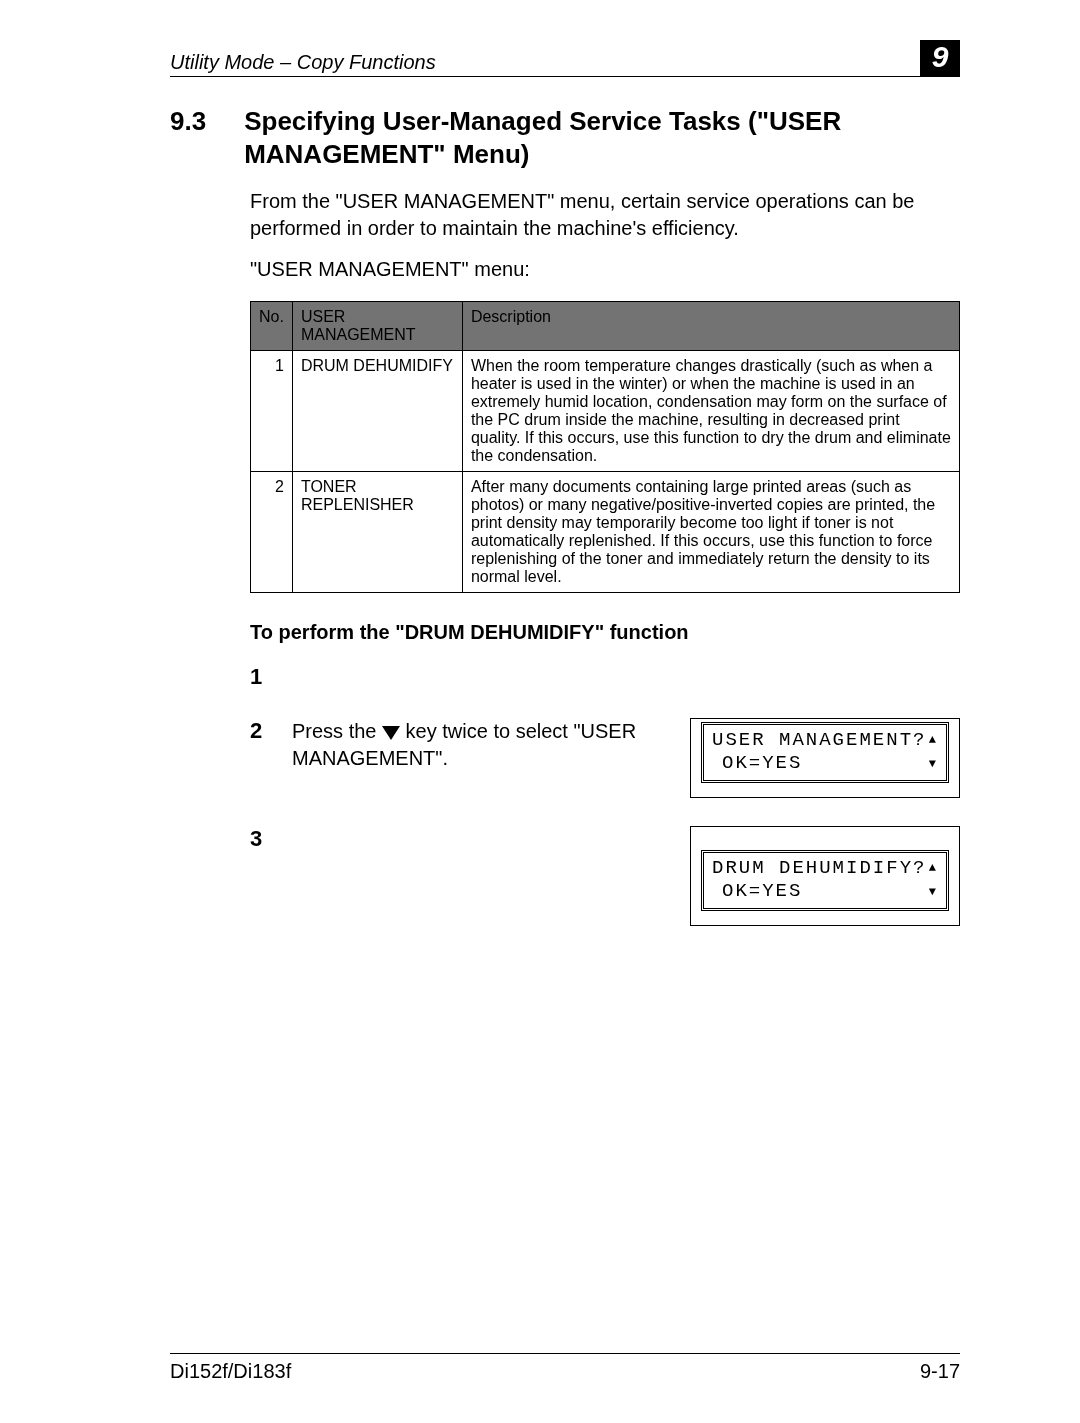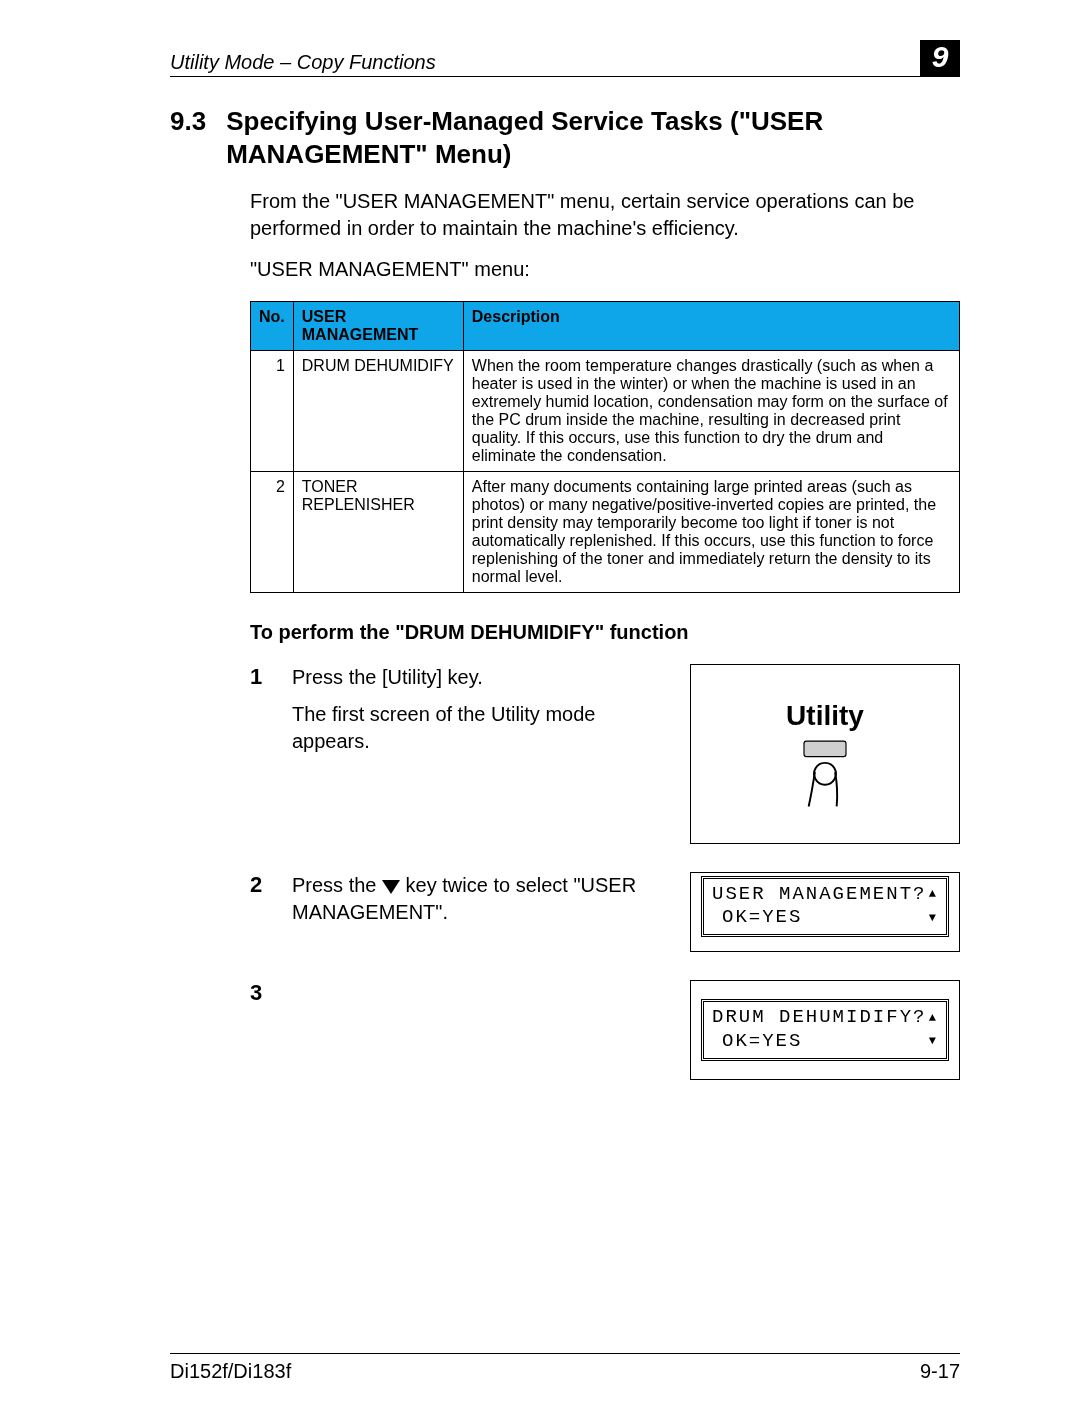--- a/index.html
+++ b/index.html
@@ -33,21 +33,21 @@
     font-weight: bold;
     font-size: 30px;
     width: 40px;
     height: 36px;
     text-align: center;
     line-height: 34px;
     margin-bottom: -2px;
   }
   .section-heading {
     display: flex;
-    gap: 20px;
+    gap: 38px;
     font-weight: bold;
     font-size: 26px;
     margin: 0 0 18px 0;
     line-height: 1.25;
   }
   .section-num { flex: 0 0 auto; }
   .section-title { flex: 1; }
   .body-block {
     margin-left: 80px;
   }
@@ -62,22 +62,22 @@
     margin: 18px 0 28px 0;
     font-size: 16px;
   }
   table.mgmt th, table.mgmt td {
     border: 1px solid #000;
     padding: 6px 8px;
     vertical-align: top;
     text-align: left;
   }
   table.mgmt th {
-    background: #0ea5e9;
-    font-weight: bold;
+    background: #737373;
+    font-weight: normal;
   }
   table.mgmt td.num {
     text-align: right;
     width: 40px;
   }
   table.mgmt td.name { width: 170px; }
   .sub-heading {
     font-weight: bold;
     font-size: 20px;
     margin: 18px 0 20px 0;
@@ -203,33 +203,20 @@
           <td class="name">TONER REPLENISHER</td>
           <td>After many documents containing large printed areas (such as photos) or many negative/positive-inverted copies are printed, the print density may temporarily become too light if toner is not automatically replenished. If this occurs, use this function to force replenishing of the toner and immediately return the density to its normal level.</td>
         </tr>
       </tbody>
     </table>
 
     <div class="sub-heading">To perform the "DRUM DEHUMIDIFY" function</div>
 
     <div class="step">
       <div class="step-num">1</div>
-      <div class="step-body">
-        <p>Press the [Utility] key.</p>
-        <p>The first screen of the Utility mode appears.</p>
-      </div>
-      <div class="step-figure" style="height:180px;">
-        <div class="utility-label">Utility</div>
-        <svg class="key-svg" viewBox="0 0 70 90">
-          <rect x="8" y="4" width="54" height="20" rx="3" fill="#d0d0d0" stroke="#000" stroke-width="1.5"></rect>
-          <path d="M35 32 a14 14 0 1 1 -0.01 0" fill="none" stroke="#000" stroke-width="2.5"></path>
-          <path d="M22 44 Q18 70 14 88" fill="none" stroke="#000" stroke-width="2.5"></path>
-          <path d="M48 44 Q52 66 50 88" fill="none" stroke="#000" stroke-width="2.5"></path>
-        </svg>
-      </div>
     </div>
 
     <div class="step">
       <div class="step-num">2</div>
       <div class="step-body">
         <p>
           <span>Press the </span><span class="tri tri-down"></span><span> key twice to select "USER MANAGEMENT".</span>
         </p>
       </div>
       <div class="step-figure" style="height:80px; justify-content:flex-end;">
@@ -243,21 +230,21 @@
             <span class="arrow-sm">▼</span>
           </div>
         </div>
       </div>
     </div>
 
     <div class="step">
       <div class="step-num">3</div>
       <div class="step-body">
       </div>
-      <div class="step-figure" style="height:100px; justify-content:center;">
+      <div class="step-figure" style="height:100px; justify-content:flex-end;">
         <div class="lcd">
           <div class="lcd-line">
             <span>DRUM DEHUMIDIFY?</span>
             <span class="arrow-sm">▲</span>
           </div>
           <div class="lcd-line">
             <span style="padding-left:10px;">OK=YES</span>
             <span class="arrow-sm">▼</span>
           </div>
         </div>

